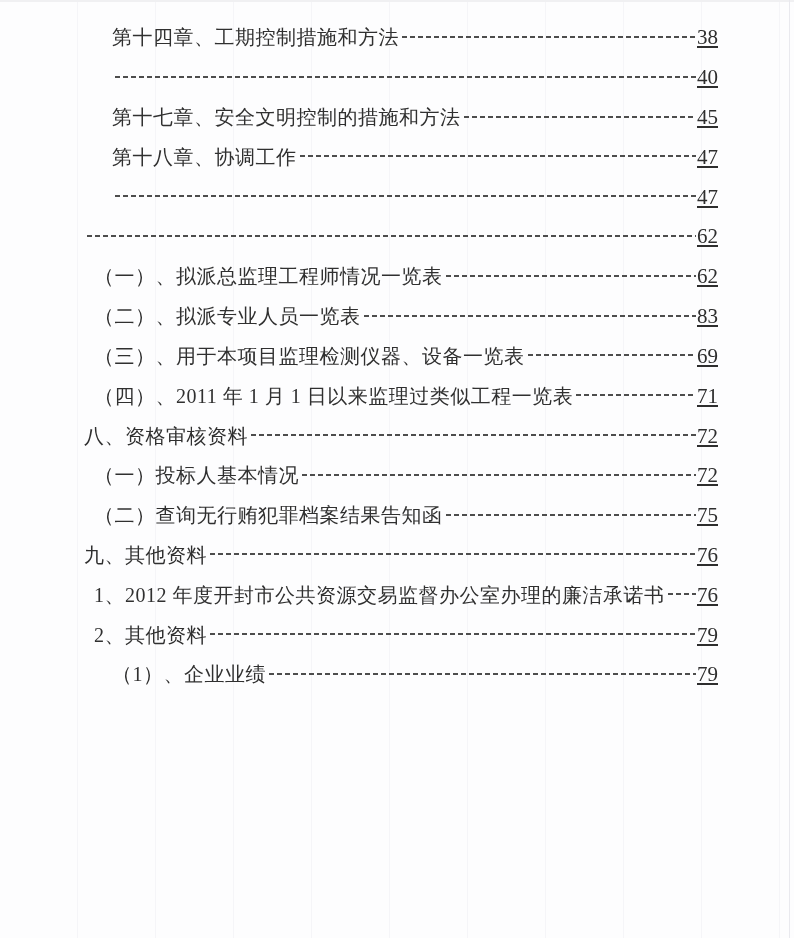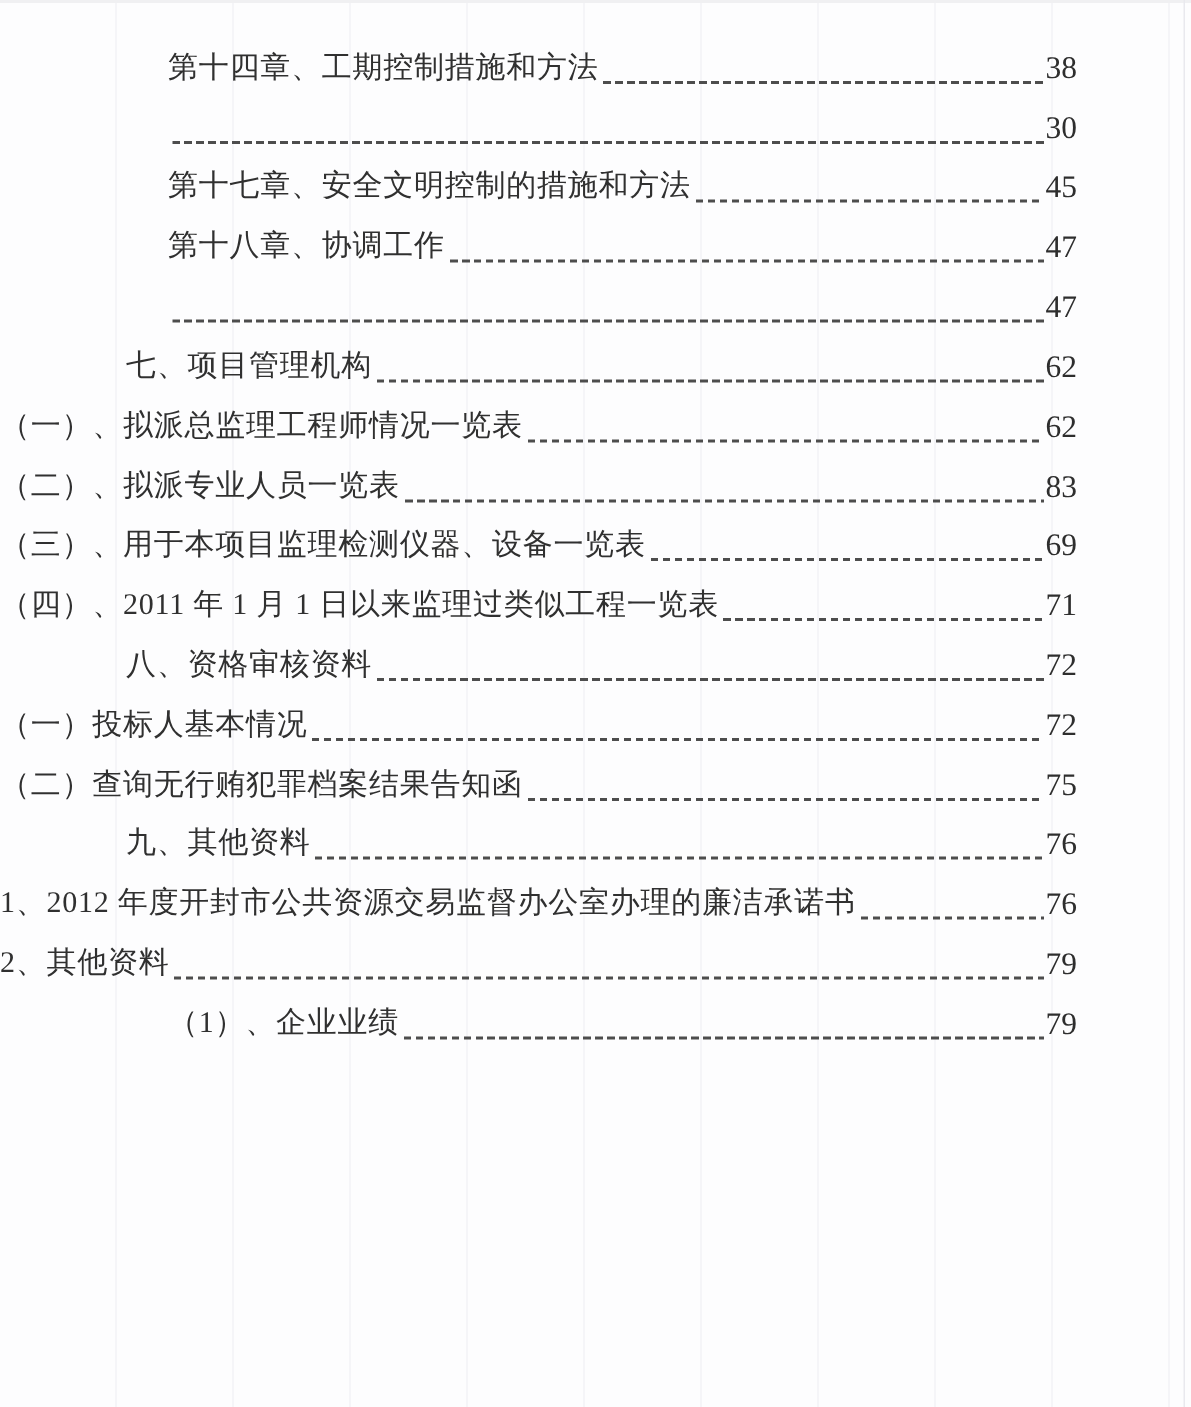--- a/index.html
+++ b/index.html
@@ -36,26 +36,26 @@
   }
   .toc {
     position: absolute;
     top: 18px;
     left: 0;
     right: 0;
   }
   .toc-row {
     height: 39.82px;
     display: flex;
-    align-items: flex-end;
+    align-items: center;
     padding-right: 76px;
     box-sizing: border-box;
   }
   .lvl-1 { padding-left: 84px; }
-  .lvl-2 { }
+  .lvl-2 { padding-left: 94px; }
   .lvl-3 { padding-left: 112px; }
   .toc-title {
     font-size: 20px;
     color: #303030;
     white-space: nowrap;
     letter-spacing: 0.5px;
     flex: 0 0 auto;
   }
   .toc-leader {
     flex: 1 1 auto;
@@ -65,56 +65,56 @@
     background-image: repeating-linear-gradient(
       90deg,
       #4d4d4d 0px, #4d4d4d 5px,
       transparent 5px, transparent 8px
     );
   }
   .toc-page {
     flex: 0 0 auto;
     font-size: 21px;
     color: #2e2e2e;
+    text-decoration: underline;
   }
 </style>
 </head>
 <body>
 
 <div class="page">
   <div class="edge-top"></div>
   <div class="edge-right"></div>
 
   <div class="toc" id="toc">
 
   <div class="toc-row lvl-3">
         <span class="toc-title">第十四章、工期控制措施和方法</span>
         <span class="toc-leader"></span>
         <span class="toc-page">38</span>
       </div>
       <div class="toc-row lvl-3">
         <span class="toc-leader"></span>
-        <span class="toc-page">30</span>
+        <span class="toc-page">40</span>
       </div>
       <div class="toc-row lvl-3">
         <span class="toc-title">第十七章、安全文明控制的措施和方法</span>
         <span class="toc-leader"></span>
         <span class="toc-page">45</span>
       </div>
       <div class="toc-row lvl-3">
         <span class="toc-title">第十八章、协调工作</span>
         <span class="toc-leader"></span>
         <span class="toc-page">47</span>
       </div>
       <div class="toc-row lvl-3">
         <span class="toc-leader"></span>
         <span class="toc-page">47</span>
       </div>
       <div class="toc-row lvl-1">
-        <span class="toc-title">七、项目管理机构</span>
         <span class="toc-leader"></span>
         <span class="toc-page">62</span>
       </div>
       <div class="toc-row lvl-2">
         <span class="toc-title">（一）、拟派总监理工程师情况一览表</span>
         <span class="toc-leader"></span>
         <span class="toc-page">62</span>
       </div>
       <div class="toc-row lvl-2">
         <span class="toc-title">（二）、拟派专业人员一览表</span>

